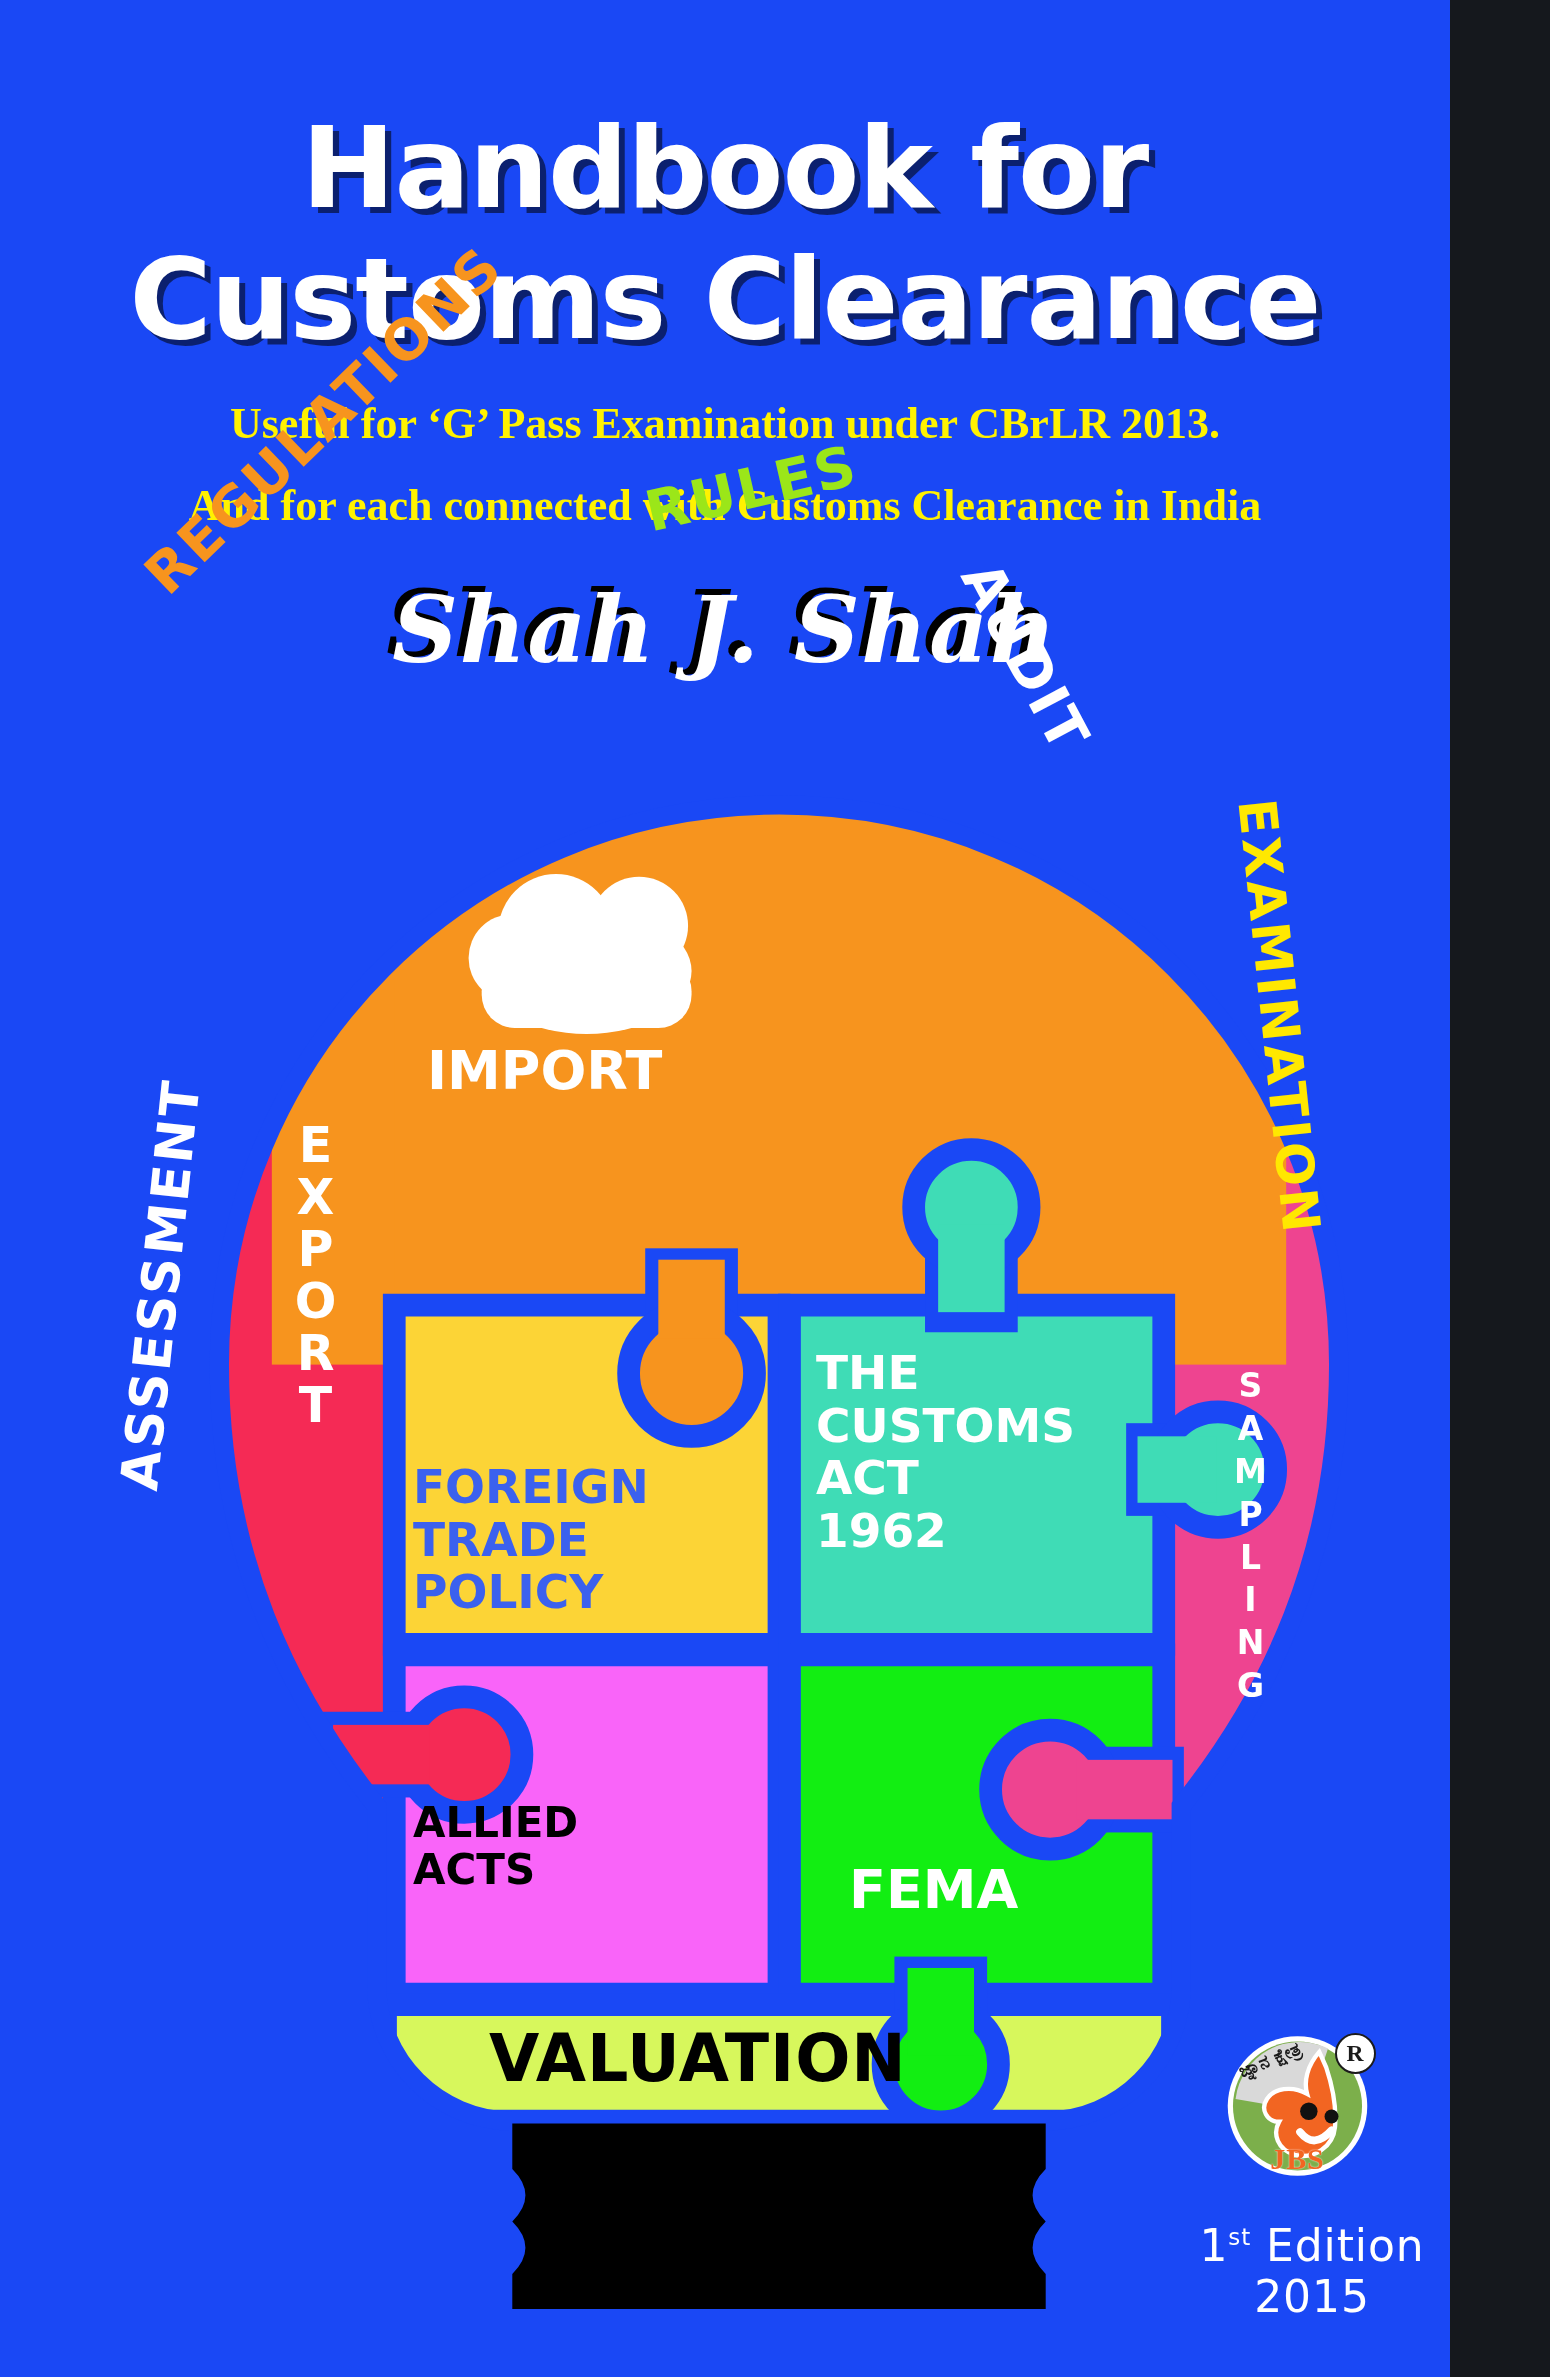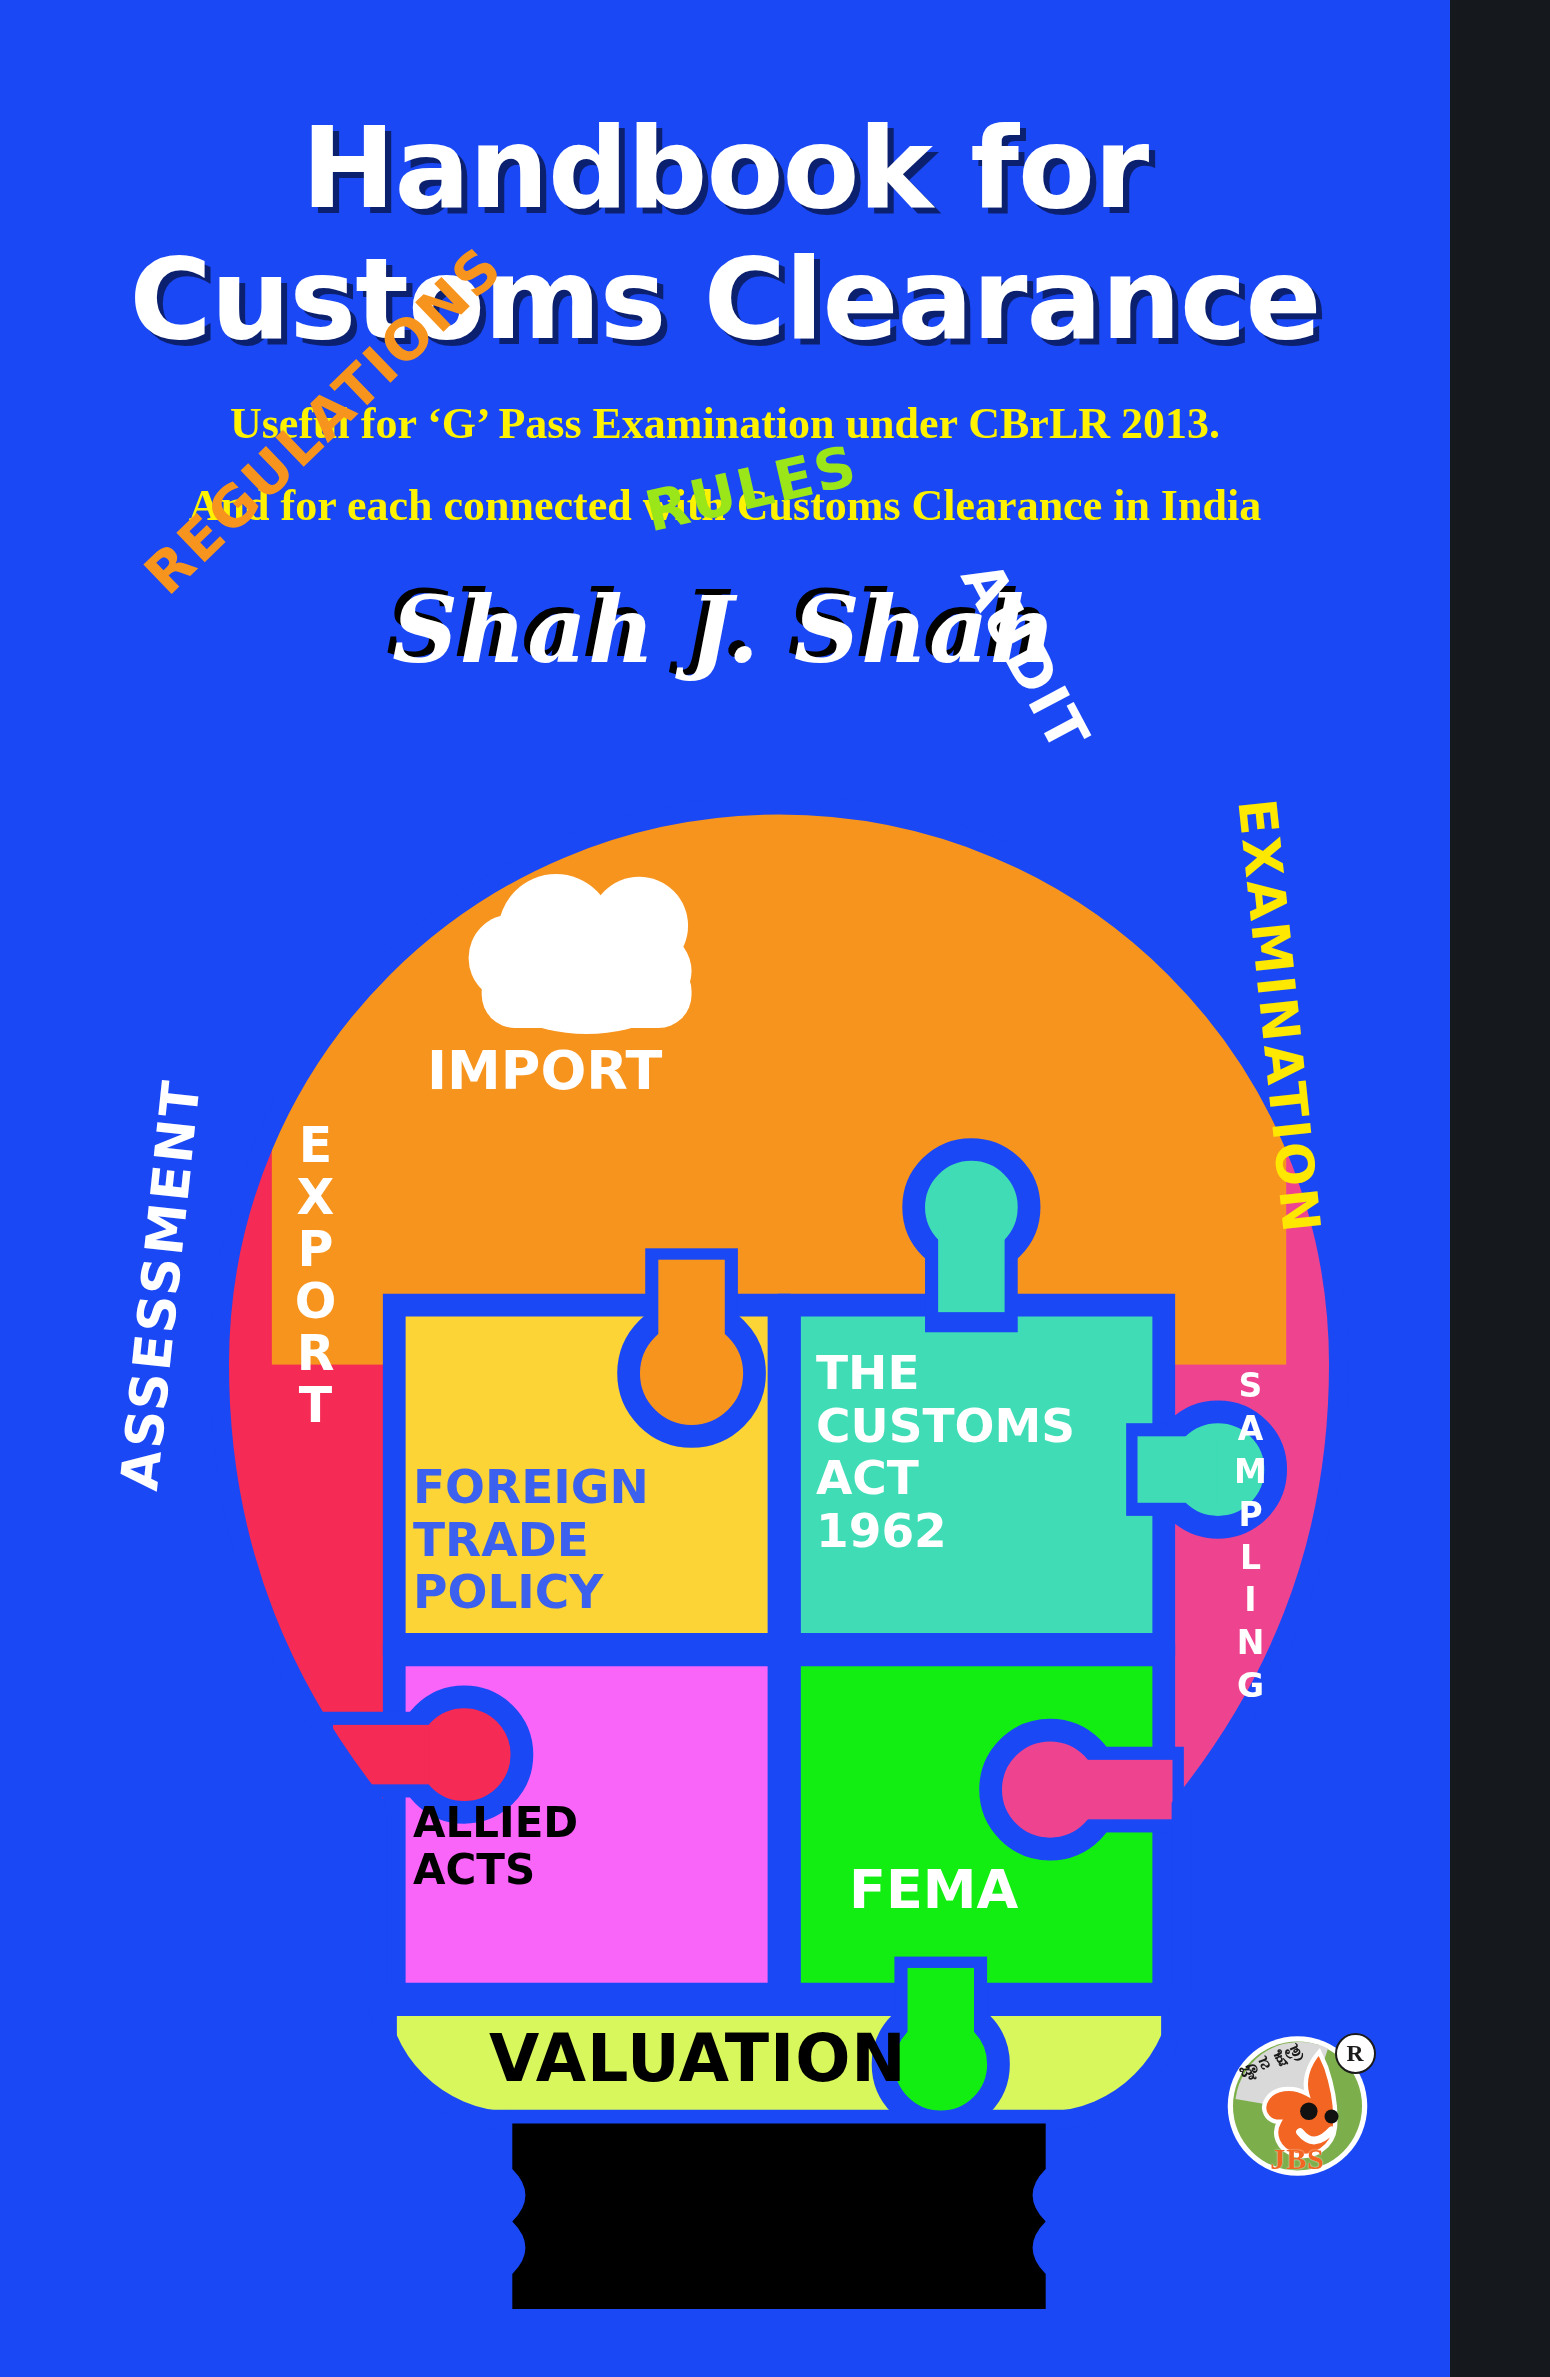--- a/index.html
+++ b/index.html
@@ -323,15 +323,18 @@
                C104 148 126 132 128 110 C130 86 124 60 118 42 Z" fill="#F26522" stroke="#FFFFFF" stroke-width="5"></path>
       <circle cx="98" cy="92" r="10" fill="#111111"></circle>
       <circle cx="124" cy="98" r="8" fill="#111111"></circle>
       <path d="M88 116 Q104 136 124 114" fill="none" stroke="#FFFFFF" stroke-width="9" stroke-linecap="round"></path>
     </svg>
     <div class="logo-deva">ಜ್ನಾನ ಕ್ಷೇತ್ರ</div>
     <div class="logo-reg">R</div>
     <div class="logo-jbs">JBS</div>
   </div>
 
+  <div class="edition">
+    <span>1</span><sup>st</sup><span> Edition 2015</span>
+  </div>
 
 </div>
 
 
 </body></html>

